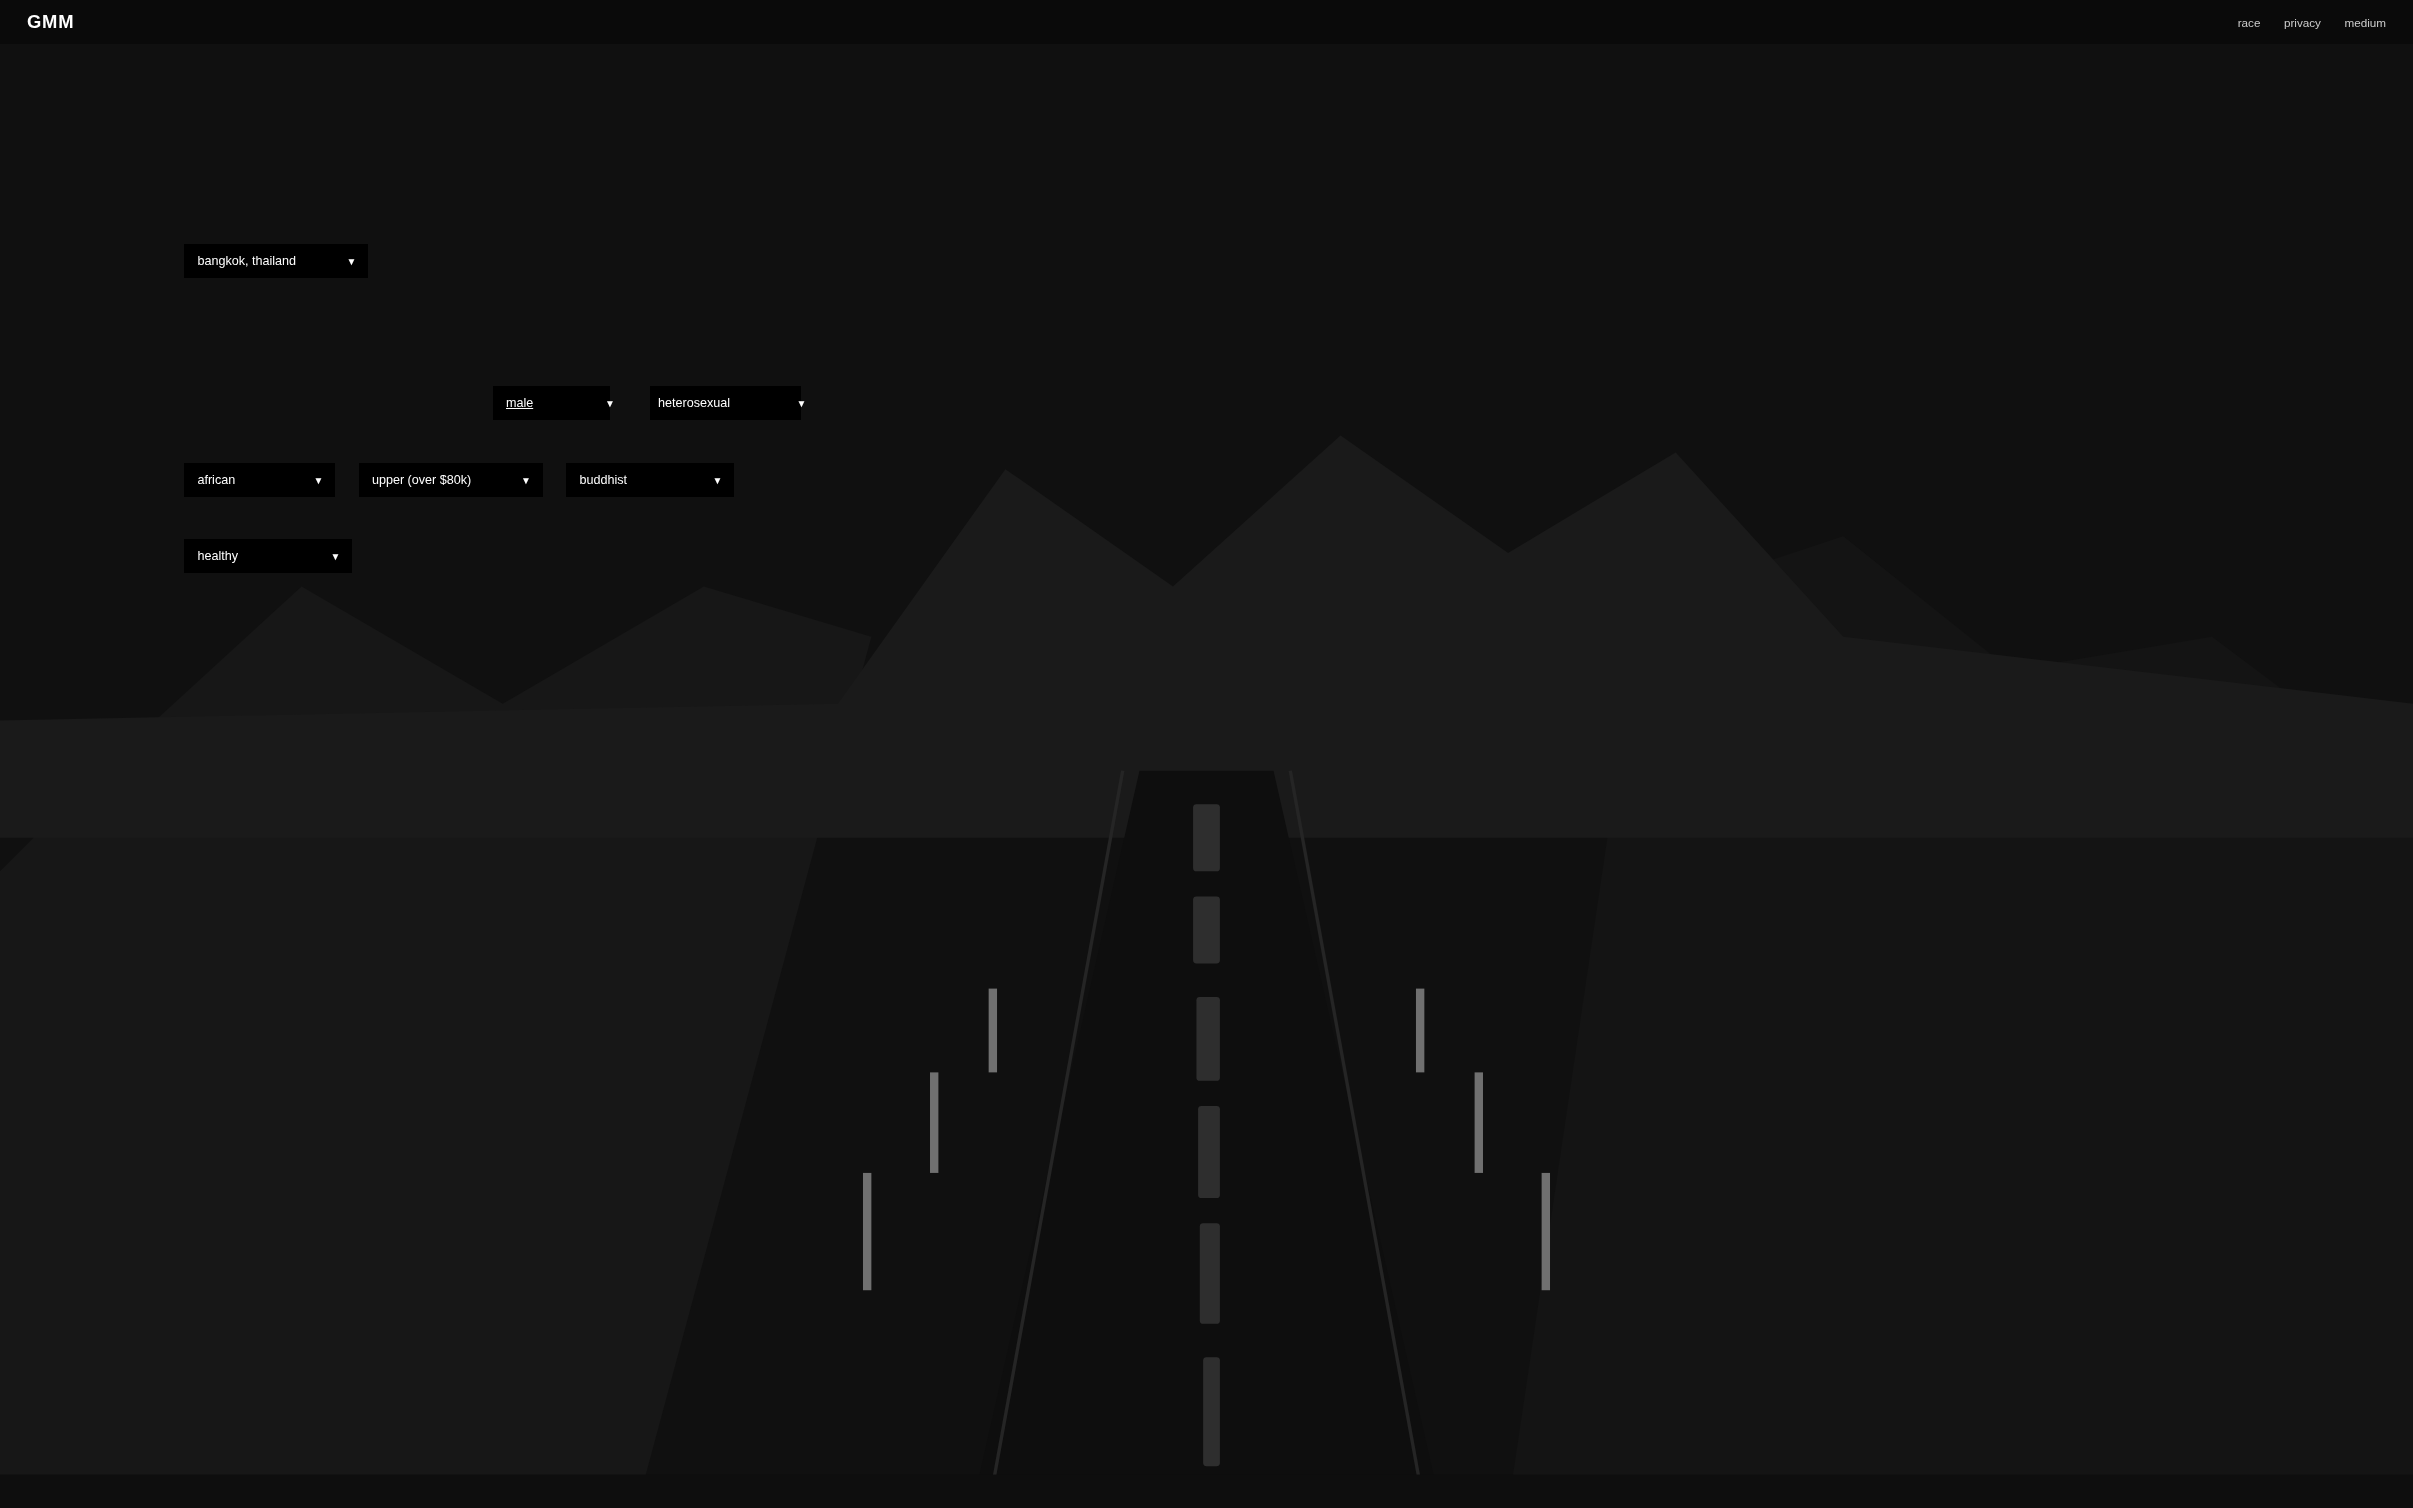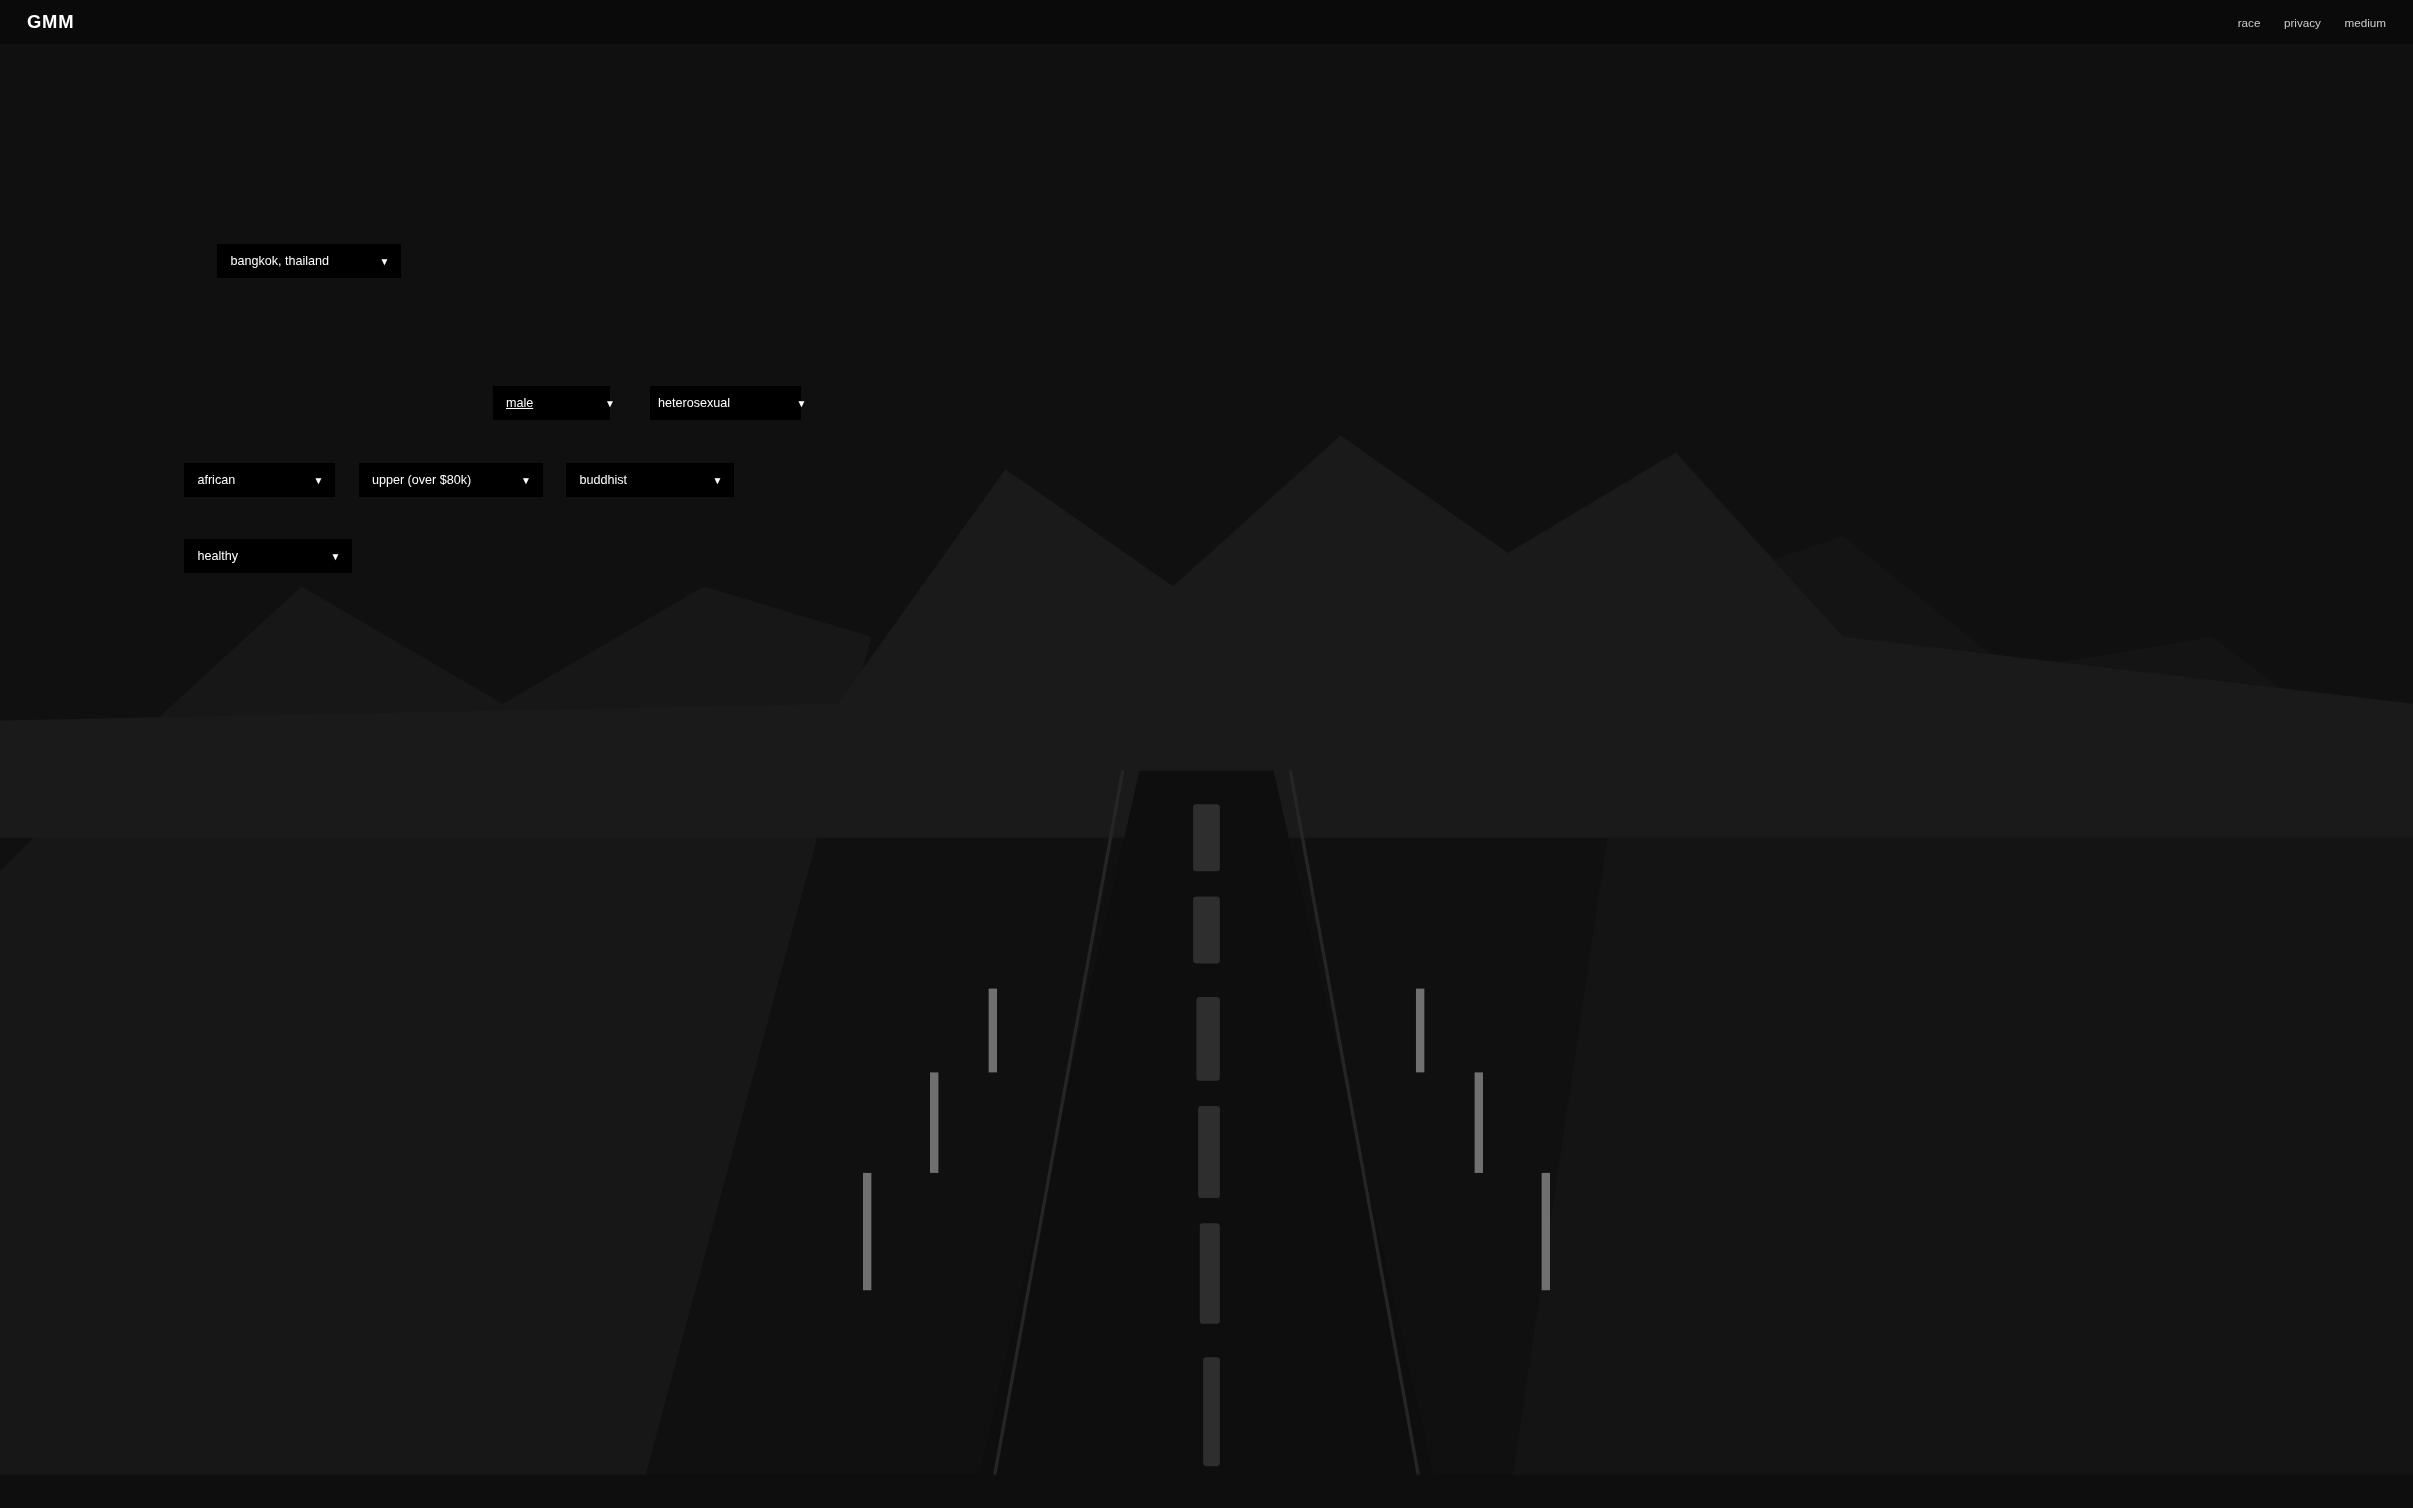--- a/index.html
+++ b/index.html
@@ -104,21 +104,20 @@
       top: 50%;
       transform: translateY(-50%);
       color: #fff;
       font-size: 10px;
       pointer-events: none;
     }
 
     
     .select-evacuating select {
       min-width: 184px;
-      margin-left: 33px;
     }
 
     
     .toggle-group {
       display: flex;
       gap: 5px;
       flex-wrap: wrap;
     }
 
     .toggle-btn {

